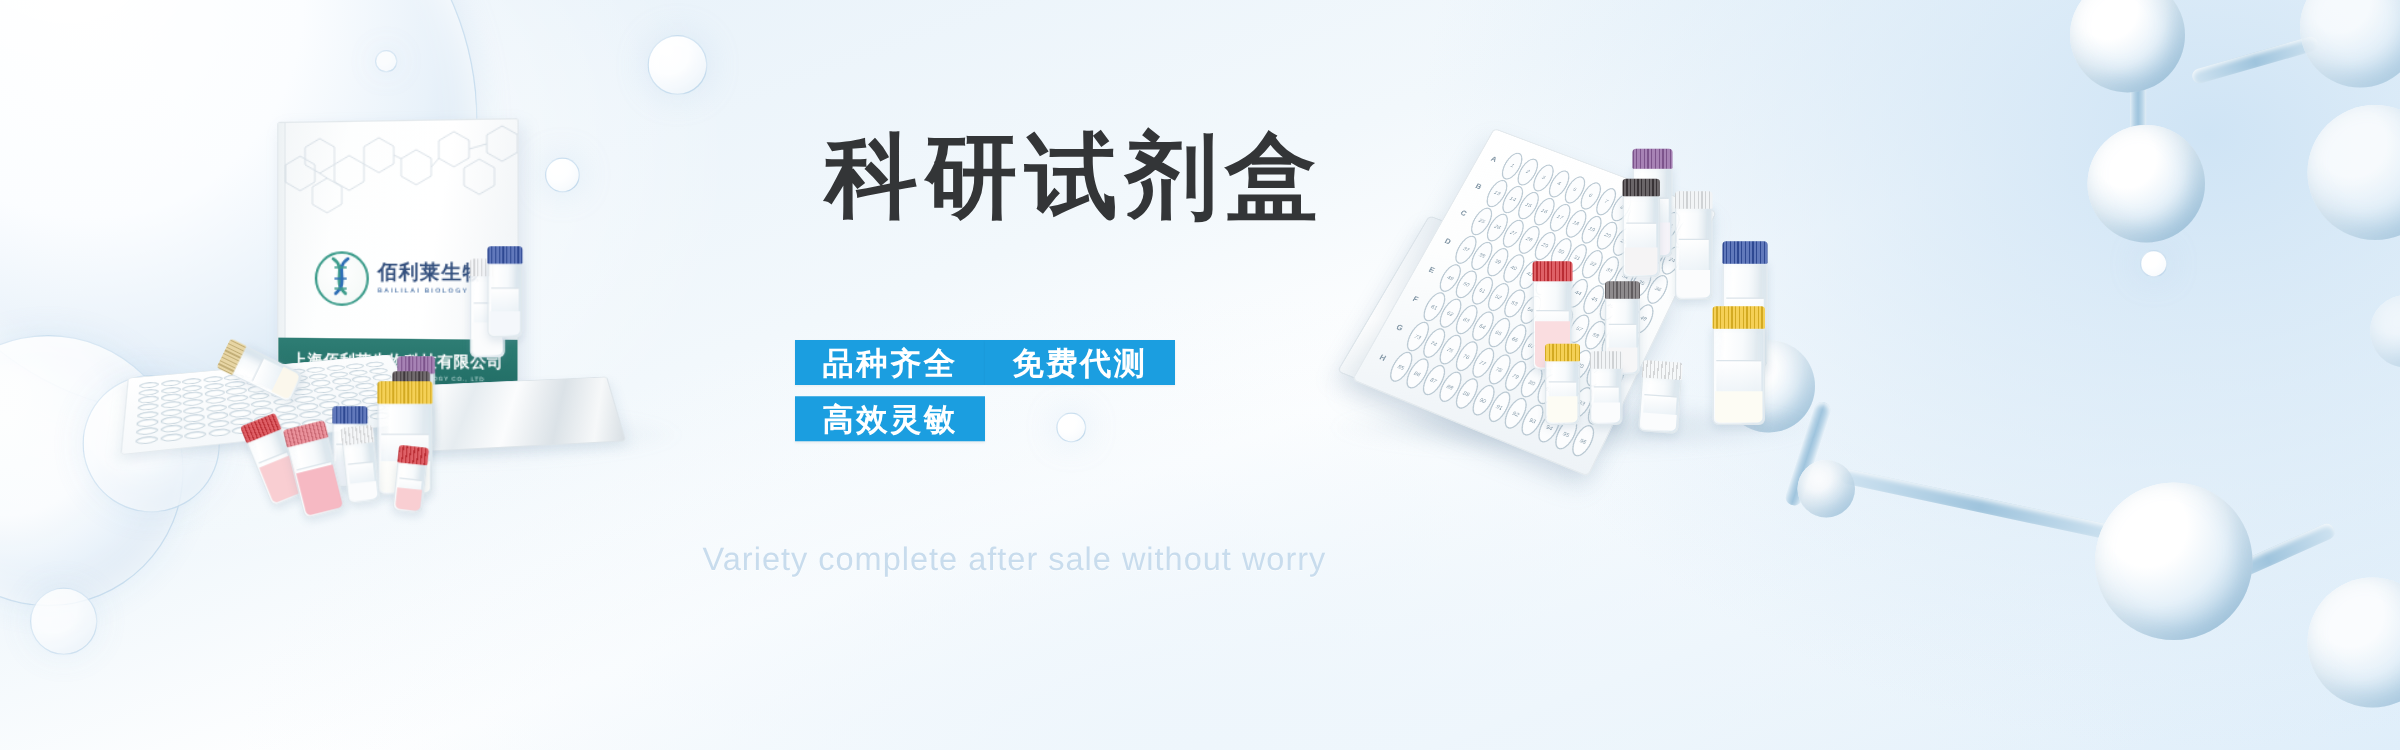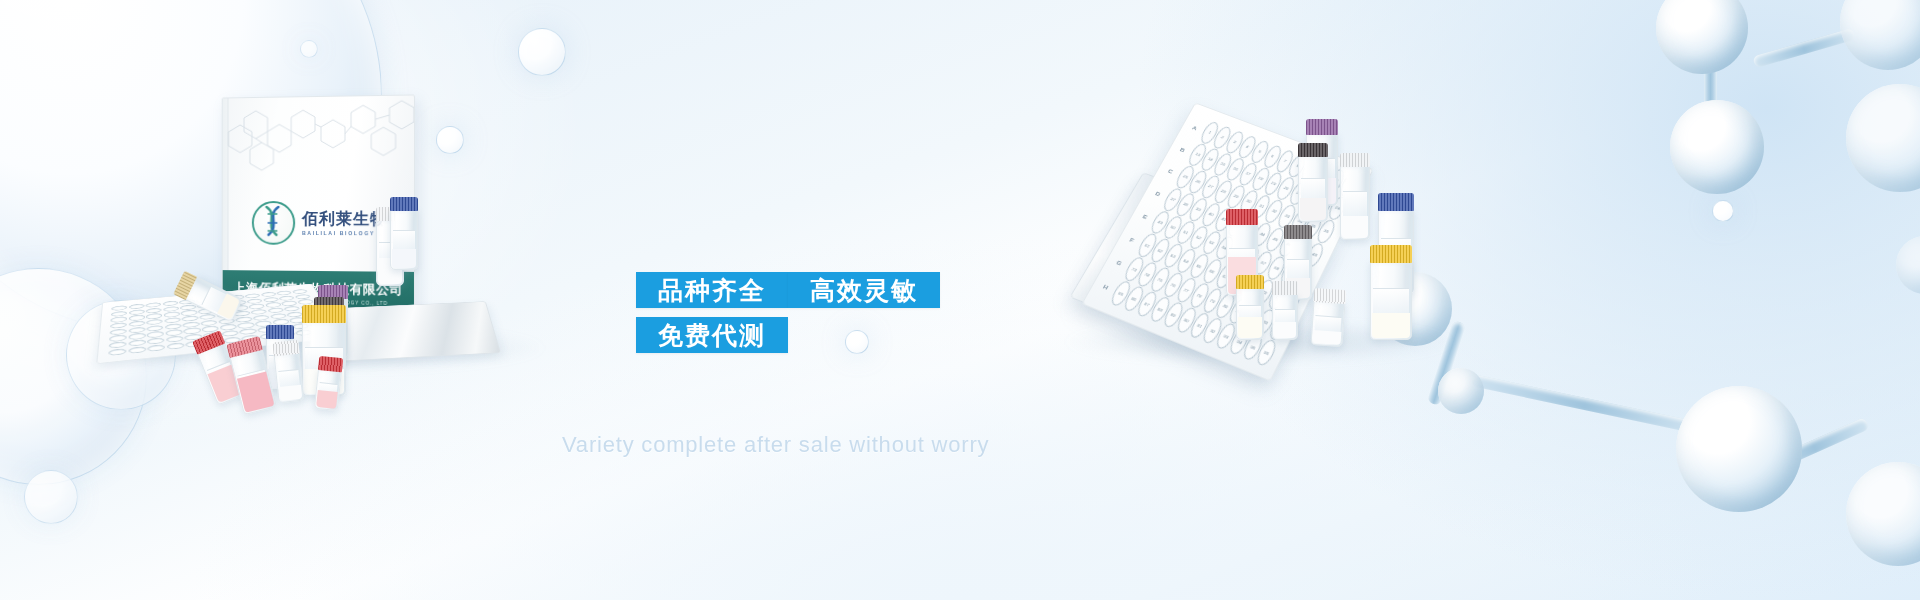--- a/index.html
+++ b/index.html
@@ -55,21 +55,21 @@
   .badges{position:absolute;left:636px;top:272px;display:grid;
     grid-template-columns:152px 152px;grid-auto-rows:36px;gap:9px 0;}
   .badge{
     background:#1b9ee0;color:#fff;font-size:25px;font-weight:700;
     display:flex;align-items:center;justify-content:center;letter-spacing:2px;
     box-shadow:0 1px 2px rgba(0,0,0,.06);
   }
 
   .tagline{position:absolute;left:562px;top:430px;width:760px;}
   .tagline div{
-    font-size:22px;color:#c8dced;letter-spacing:.8px;line-height:1.38;white-space:nowrap;
+    font-size:26px;color:#c8dced;letter-spacing:.8px;line-height:1.38;white-space:nowrap;
     text-shadow:0 1px 0 rgba(255,255,255,.6);
   }
 
   
   .left-prod{position:absolute;left:100px;top:96px;width:460px;height:290px;}
   .shadow-pool{
     position:absolute;left:10px;top:228px;width:440px;height:48px;border-radius:50%;
     background:radial-gradient(ellipse at 50% 50%,rgba(120,150,175,.26),rgba(120,150,175,0) 70%);
     filter:blur(5px);
   }
@@ -583,26 +583,27 @@
     </div>
 
     <div class="vial" style="left:272px;top:190px;width:30px;height:44px;transform:rotate(4deg);">
       <span class="cap" style="background:#f4f6f8;"></span>
       <span class="lbl"></span>
       <span class="liq" style="height:30%;background:#fbfcfd;"></span>
     </div>
   </div>
 
   <div class="copy">
+    <div class="title">科研试剂盒</div>
 
 
     <div class="badges">
       <div class="badge">品种齐全</div>
+      <div class="badge">免费代测</div>
       <div class="badge">高效灵敏</div>
-      <div class="badge">免费代测</div>
     </div>
 
     <div class="tagline">
       <div>Variety complete after sale without worry</div>
     </div>
   </div>
 
 </div>
 
 </body></html>

